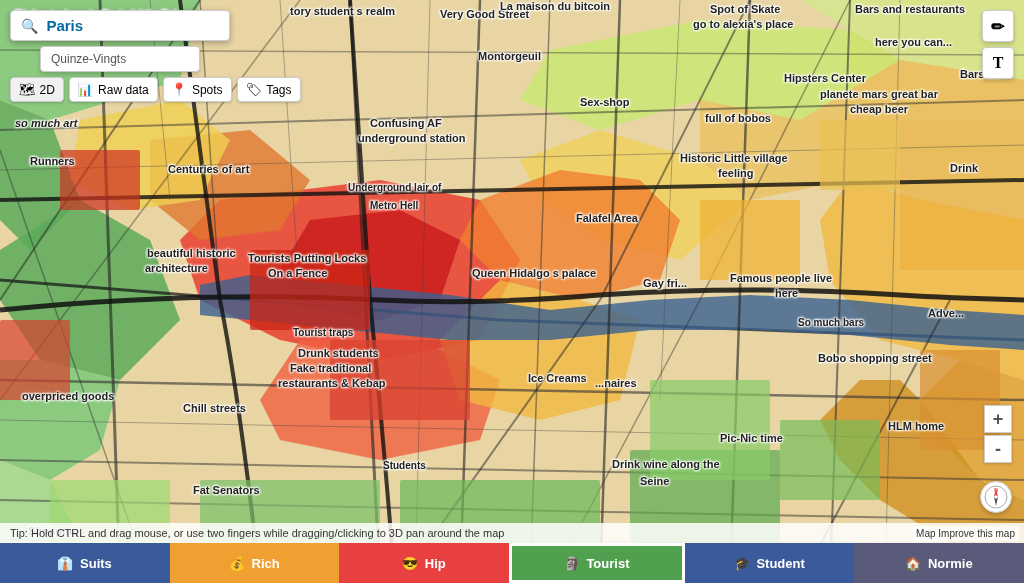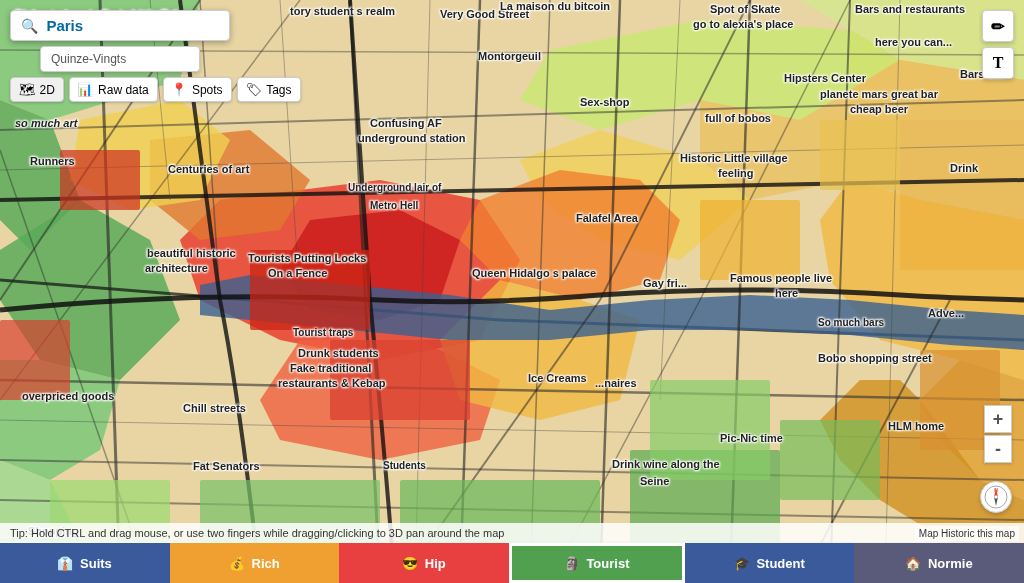--- a/index.html
+++ b/index.html
@@ -370,29 +370,29 @@
     <span class="map-label" style="left:248px;top:252px;">Tourists Putting Locks</span>
     <span class="map-label" style="left:268px;top:267px;">On a Fence</span>
     <span class="map-label" style="left:472px;top:267px;">Queen Hidalgo s palace</span>
     <span class="map-label" style="left:643px;top:277px;">Gay fri...</span>
     <span class="map-label" style="left:730px;top:272px;">Famous people live</span>
     <span class="map-label" style="left:775px;top:287px;">here</span>
     <span class="map-label large" style="left:293px;top:327px;">Tourist traps</span>
     <span class="map-label" style="left:298px;top:347px;">Drunk students</span>
     <span class="map-label" style="left:290px;top:362px;">Fake traditional</span>
     <span class="map-label" style="left:278px;top:377px;">restaurants &amp; Kebap</span>
-    <span class="map-label large" style="left:818px;top:317px;">So much bars</span>
+    <span class="map-label large" style="left:798px;top:317px;">So much bars</span>
     <span class="map-label" style="left:528px;top:372px;">Ice Creams</span>
     <span class="map-label" style="left:595px;top:377px;">...naires</span>
     <span class="map-label" style="left:818px;top:352px;">Bobo shopping street</span>
     <span class="map-label" style="left:5px;top:390px;margin-left:17px;">overpriced goods</span>
     <span class="map-label" style="left:183px;top:402px;">Chill streets</span>
     <span class="map-label" style="left:720px;top:432px;">Pic-Nic time</span>
     <span class="map-label" style="left:888px;top:420px;">HLM home</span>
-    <span class="map-label" style="left:193px;top:460px;">Fat Senators</span>
+    <span class="map-label" style="left:193px;top:484px;">Fat Senators</span>
     <span class="map-label large" style="left:383px;top:460px;">Students</span>
     <span class="map-label" style="left:612px;top:458px;">Drink wine along the</span>
     <span class="map-label" style="left:640px;top:475px;">Seine</span>
     <span class="map-label" style="left:28px;top:525px;">Shopping</span>
     <span class="map-label" style="left:928px;top:307px;">Adve...</span>
     <span class="map-label" style="left:950px;top:162px;">Drink</span>
   </div>
 
   <div id="top-bar">
     <div id="search-box">
@@ -439,21 +439,21 @@
       <polygon points="12,21 14,12 12,14 10,12" fill="#555"></polygon>
       <text x="12" y="7" text-anchor="middle" font-size="5" fill="#e84030" font-weight="bold">N</text>
     </svg>
   </div>
 
   <div id="tip-bar">
     <span>Tip: Hold   CTRL and drag mouse, or use two fingers while dragging/clicking to 3D pan around the map</span>
   </div>
 
   <div id="attribution">
-    <span>Map Historic this map</span>
+    <span>Map Improve this map</span>
   </div>
 
   <div id="category-bar">
     <div class="cat-item suits">
       <span>👔</span>
       <span>Suits</span>
     </div>
     <div class="cat-item rich">
       <span>💰</span>
       <span>Rich</span>

